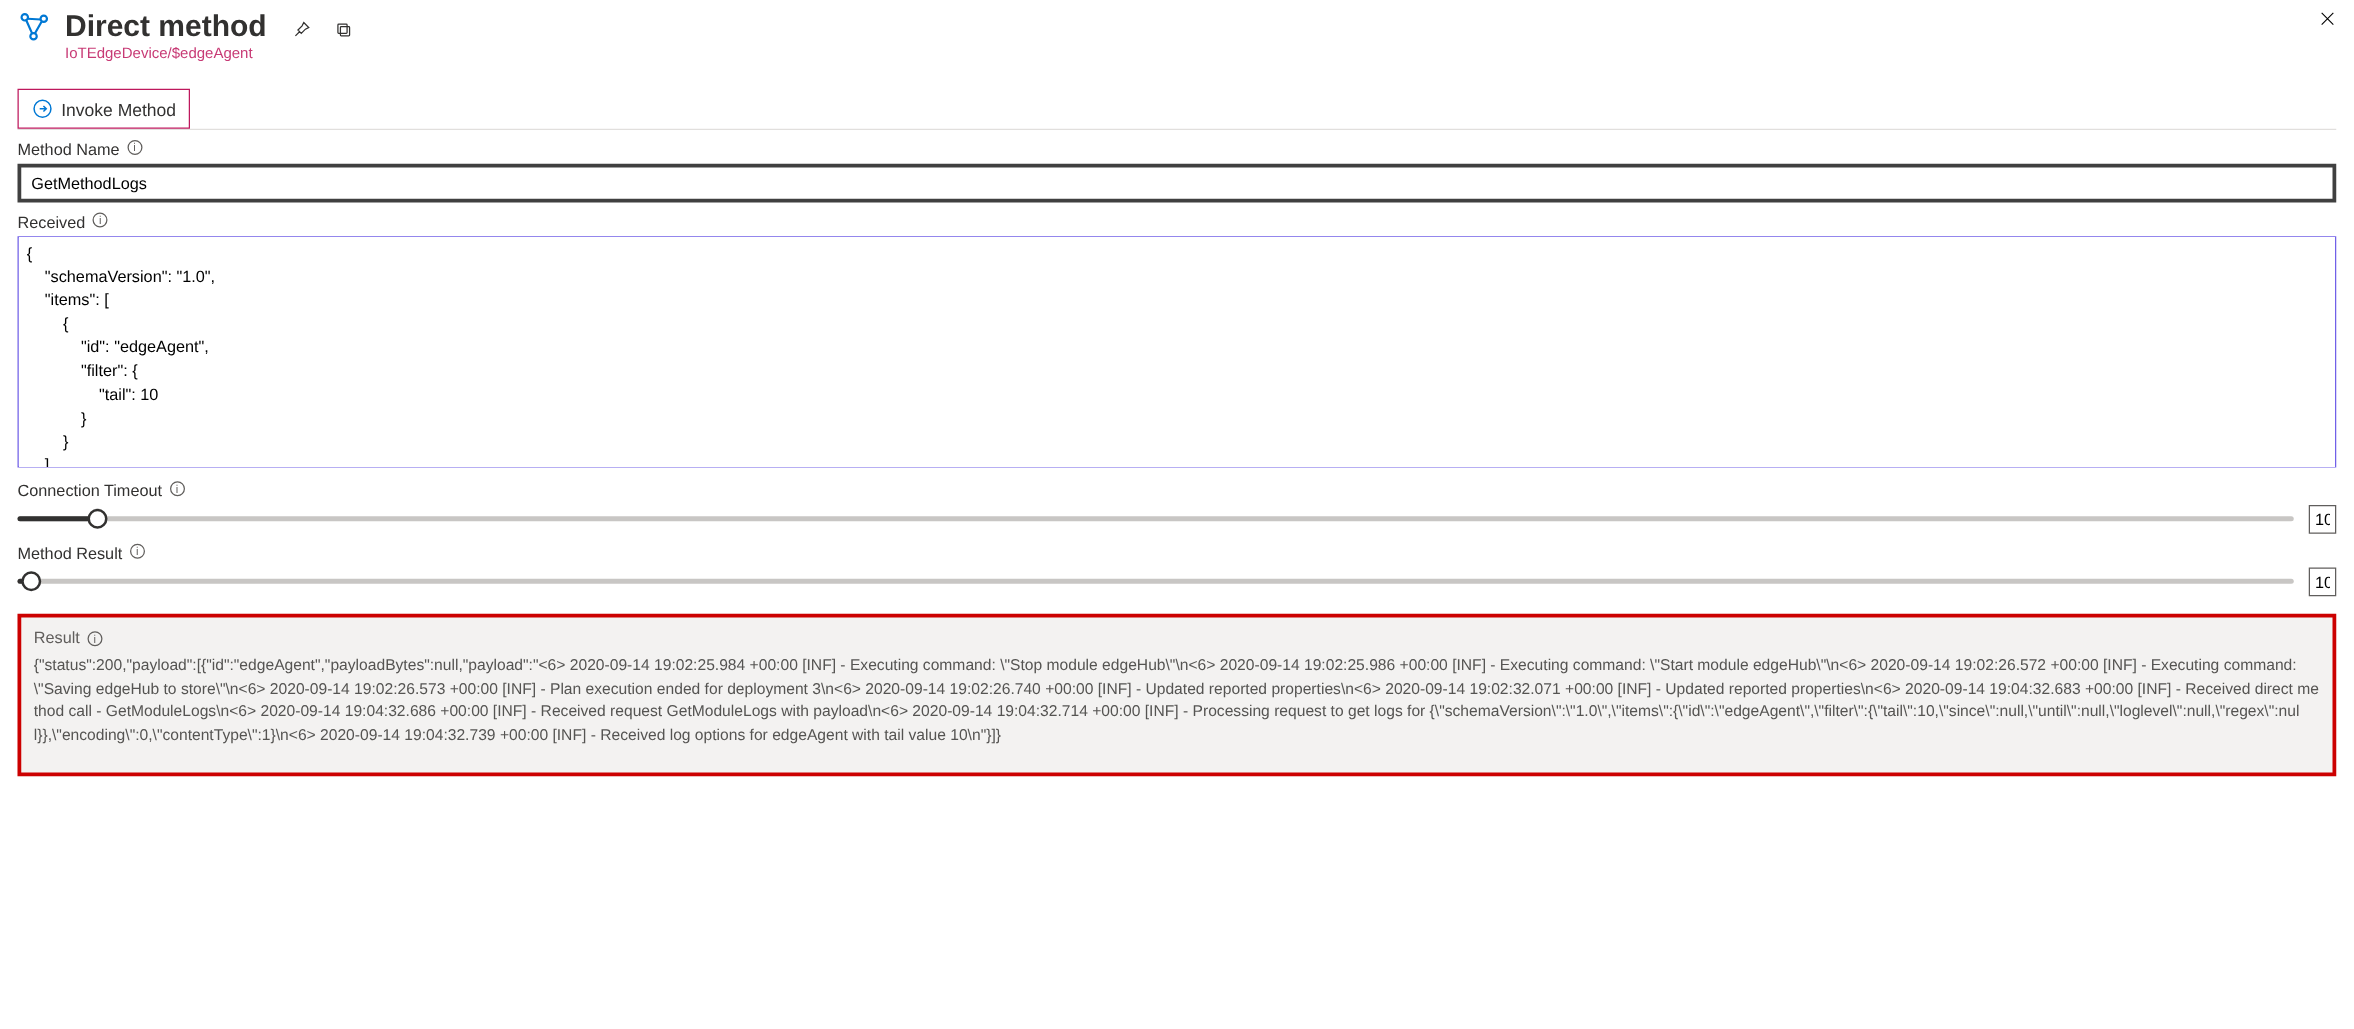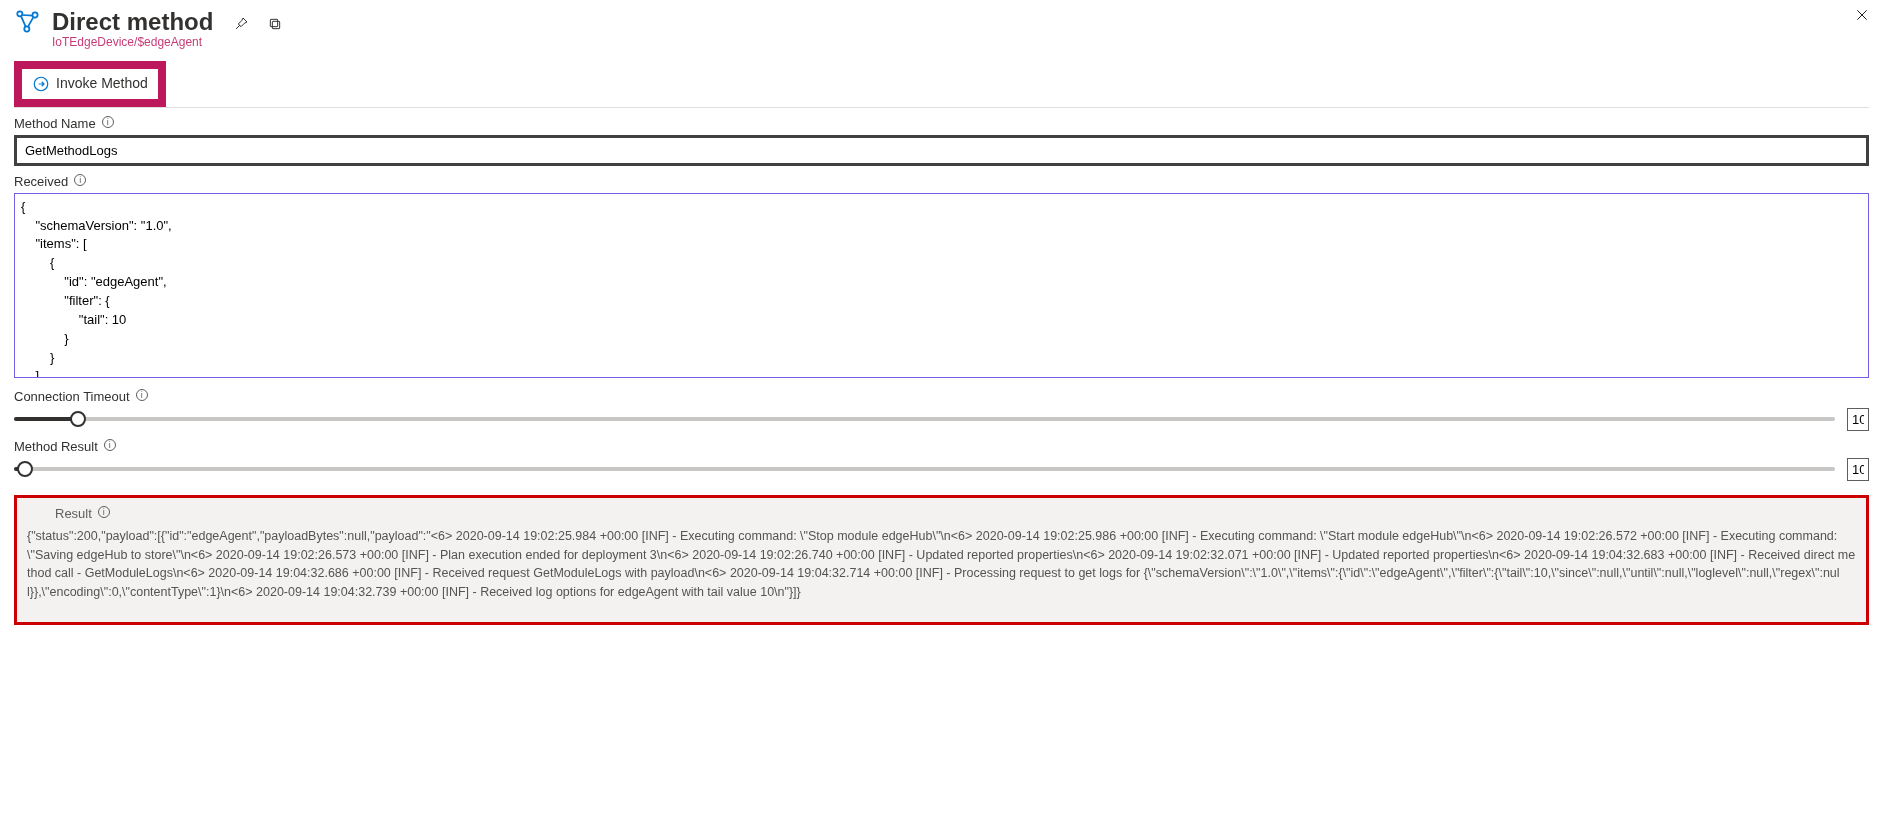--- a/index.html
+++ b/index.html
@@ -7,21 +7,21 @@
     font-family: "Segoe UI", -apple-system, sans-serif;
     font-size: 13px;
     color: #323130;
     background: #fff;
     padding: 8px 14px;
   }
   .header {
     display: flex;
     align-items: flex-start;
     position: relative;
-    margin-bottom: 6px;
+    margin-bottom: 16px;
   }
   .header-icon {
     width: 28px; height: 28px;
     margin-right: 10px;
     color: #0078d4;
   }
   .header-text { display: flex; flex-direction: column; }
   .page-title {
     font-size: 24px;
     font-weight: 600;
@@ -56,23 +56,23 @@
     border: none;
     cursor: pointer;
   }
   .toolbar {
     border-bottom: 1px solid #e1dfdd;
     padding: 6px 0 0 0;
     margin-bottom: 8px;
   }
   .invoke-btn {
     display: inline-flex;
-    align-items: flex-start;
+    align-items: flex-end;
     gap: 6px;
-    border: 8px solid #be185d;
+    border: 1px solid #be185d;
     padding: 6px 10px;
     background: #fff;
     cursor: pointer;
     font-size: 14px;
     color: #323130;
   }
   .invoke-btn svg { color: #0078d4; }
   .field-label {
     display: flex;
     align-items: flex-start;
@@ -158,26 +158,25 @@
     font-size: 13px;
   }
   .result-box {
     border: 3px solid #cc0000;
     background: #f3f2f1;
     padding: 8px 10px 20px;
     margin-top: 14px;
   }
   .result-label {
     display: flex;
-    align-items: flex-start;
+    align-items: flex-end;
     gap: 6px;
     color: #605e5c;
     font-size: 13px;
     margin-bottom: 6px;
-    margin-left: 28px;
   }
   .result-text {
     font-size: 12.5px;
     color: #555452;
     line-height: 1.5;
     word-break: break-all;
     white-space: normal;
   }
 </style>
 </head>

